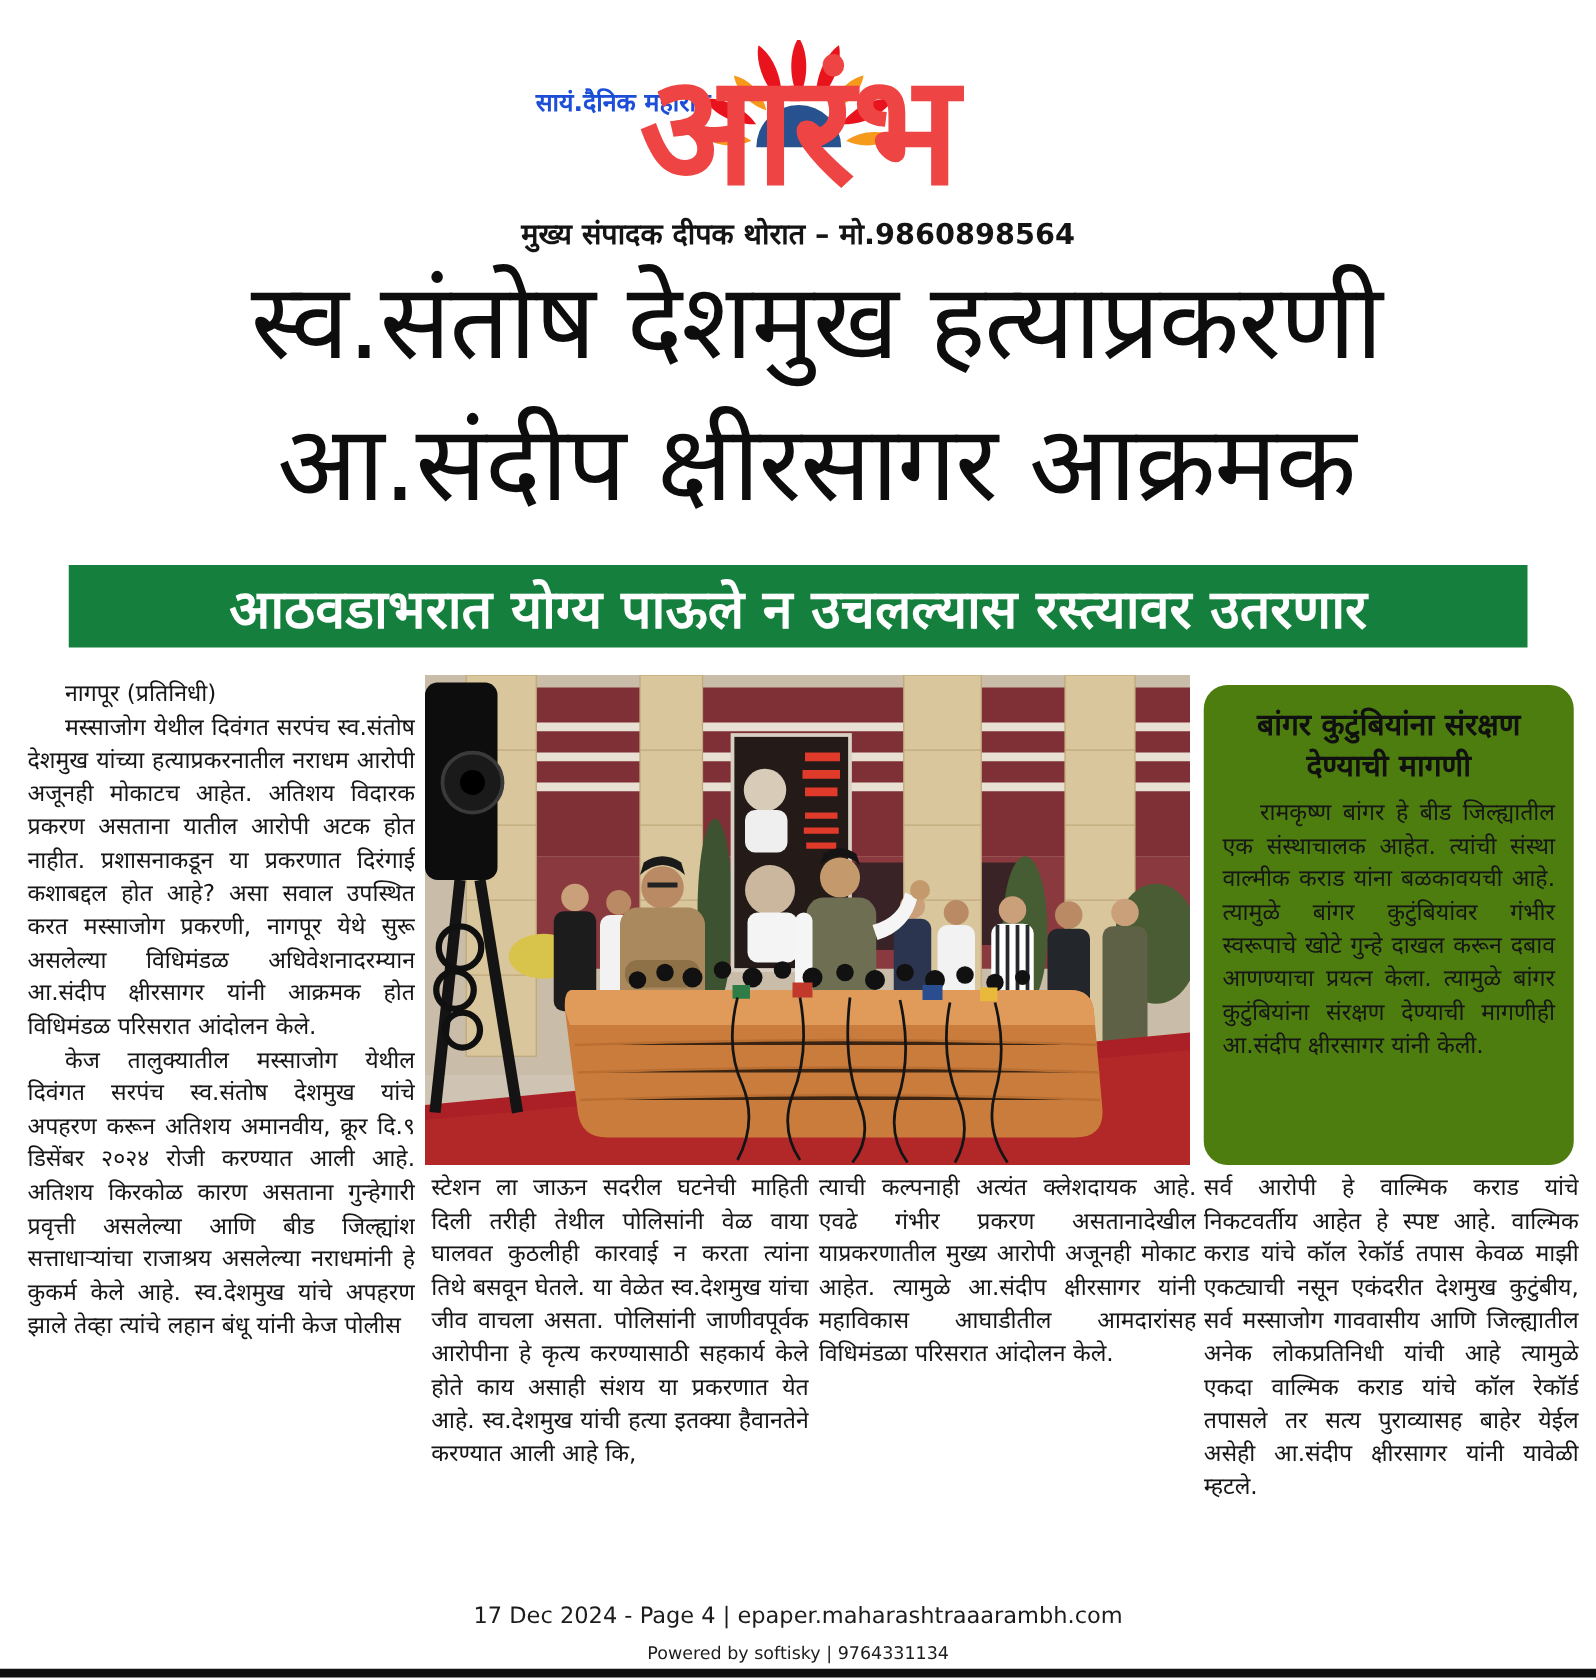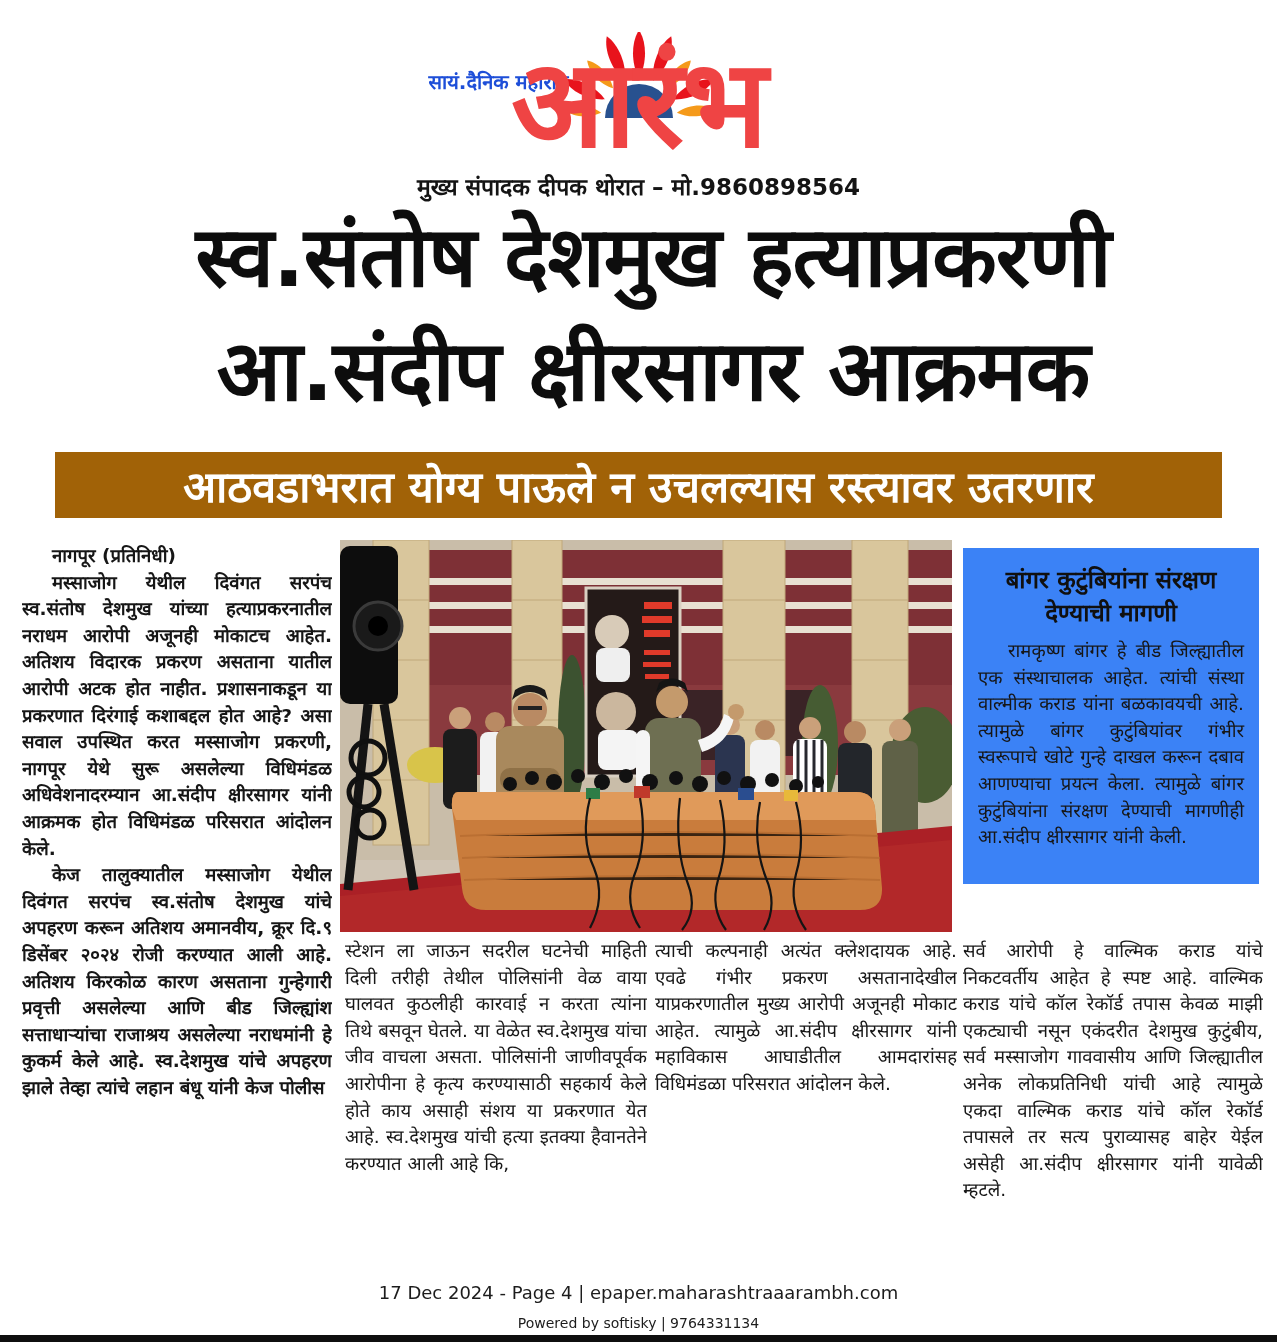--- a/index.html
+++ b/index.html
@@ -13,41 +13,41 @@
   .masthead .sun{position:absolute;left:50%;top:18px;transform:translateX(-50%);}
   .masthead .tagline{position:absolute;left:20px;top:54px;font-size:20px;font-weight:bold;color:#1d4ed8;}
   .masthead .logo-text{
     position:absolute;left:0;right:0;top:26px;text-align:center;
     font-size:122px;line-height:1.05;font-weight:bold;color:#ef4444;
     letter-spacing:-2px;
   }
   .masthead .editor-line{position:absolute;left:0;right:0;top:156px;text-align:center;font-size:23px;font-weight:bold;color:#141414;}
   
   .headline{position:absolute;top:200px;left:0;right:0;text-align:center;color:#0d0d0d;}
-  .headline .hl{font-size:84px;font-weight:bold;line-height:114px;white-space:nowrap;letter-spacing:-1px;padding-left:29px;}
+  .headline .hl{font-size:84px;font-weight:normal;line-height:114px;white-space:nowrap;letter-spacing:-1px;padding-left:29px;}
   
   .subhead-banner{
     position:absolute;left:55px;right:55px;top:452px;height:66px;
-    background:#a16207;color:#ffffff;display:flex;align-items:center;justify-content:center;
+    background:#15803d;color:#ffffff;display:flex;align-items:center;justify-content:center;
     font-size:43px;font-weight:bold;white-space:nowrap;
   }
   
   .bodytext{font-size:18.5px;line-height:26.6px;text-align:justify;color:#161616;}
   .bodytext p{margin:0;}
   .indent{text-indent:30px;}
-  .col1{position:absolute;left:22px;top:543px;width:310px;height:727px;overflow:hidden;font-weight:bold;}
+  .col1{position:absolute;left:22px;top:543px;width:310px;height:727px;overflow:hidden;}
   .col2{position:absolute;left:345px;top:938px;width:302px;height:348px;overflow:hidden;}
   .col3{position:absolute;left:655px;top:938px;width:302px;height:348px;overflow:hidden;}
   .col4{position:absolute;left:963px;top:938px;width:300px;height:348px;overflow:hidden;}
   
   .photo{position:absolute;left:340px;top:540px;width:612px;height:392px;overflow:hidden;background:#cfc4b4;}
   
   .sidebar-box{
-    position:absolute;left:963px;top:548px;width:296px;height:336px;box-sizing:border-box;
-    background:#3b82f6;padding:16px 15px 10px 15px;overflow:hidden;
+    position:absolute;left:963px;top:548px;width:296px;height:384px;box-sizing:border-box;
+    background:#4d7c0f;padding:16px 15px 10px 15px;overflow:hidden;border-radius:19px;
   }
   .sidebar-title{text-align:center;font-weight:bold;font-size:24px;line-height:33px;color:#101010;margin:0 10px;}
   .sidebar-body{margin-top:8px;font-size:18.5px;line-height:26.6px;text-align:justify;text-indent:30px;color:#161616;}
   
   .footer{position:absolute;left:0;right:0;top:1278px;text-align:center;color:#1c1c1c;}
   .footer .f1{font-size:18px;line-height:30px;}
   .footer .f2{font-size:14px;line-height:30px;}
   .bottom-bar{position:absolute;left:0;right:0;bottom:2px;height:7px;background:#0f0f0f;}
 </style>
 </head>

